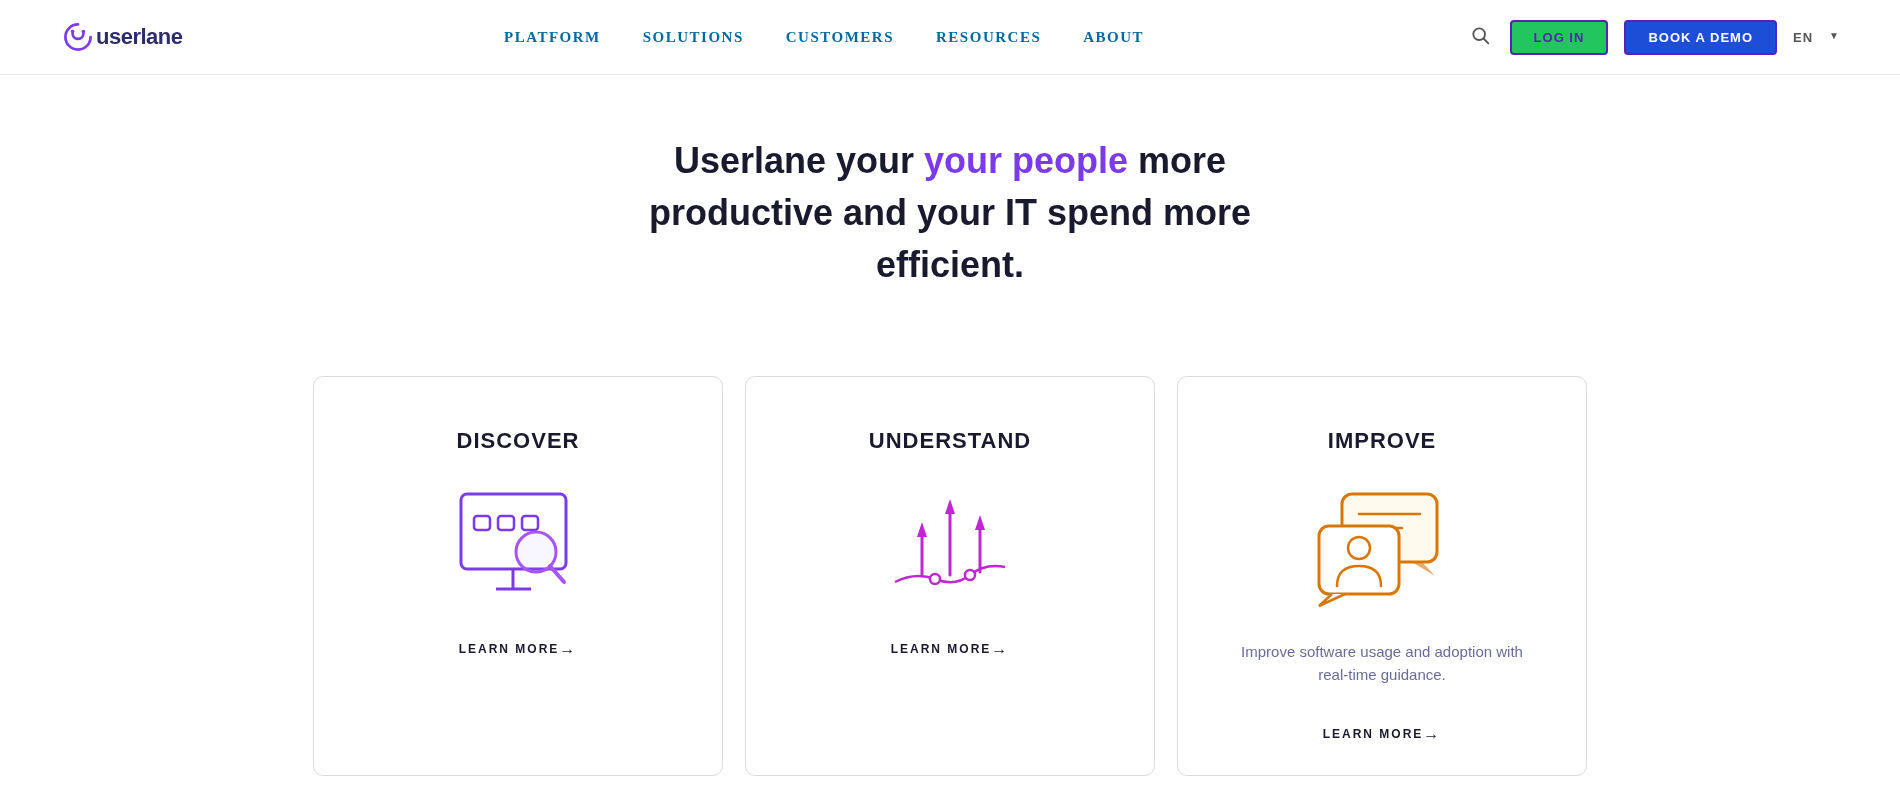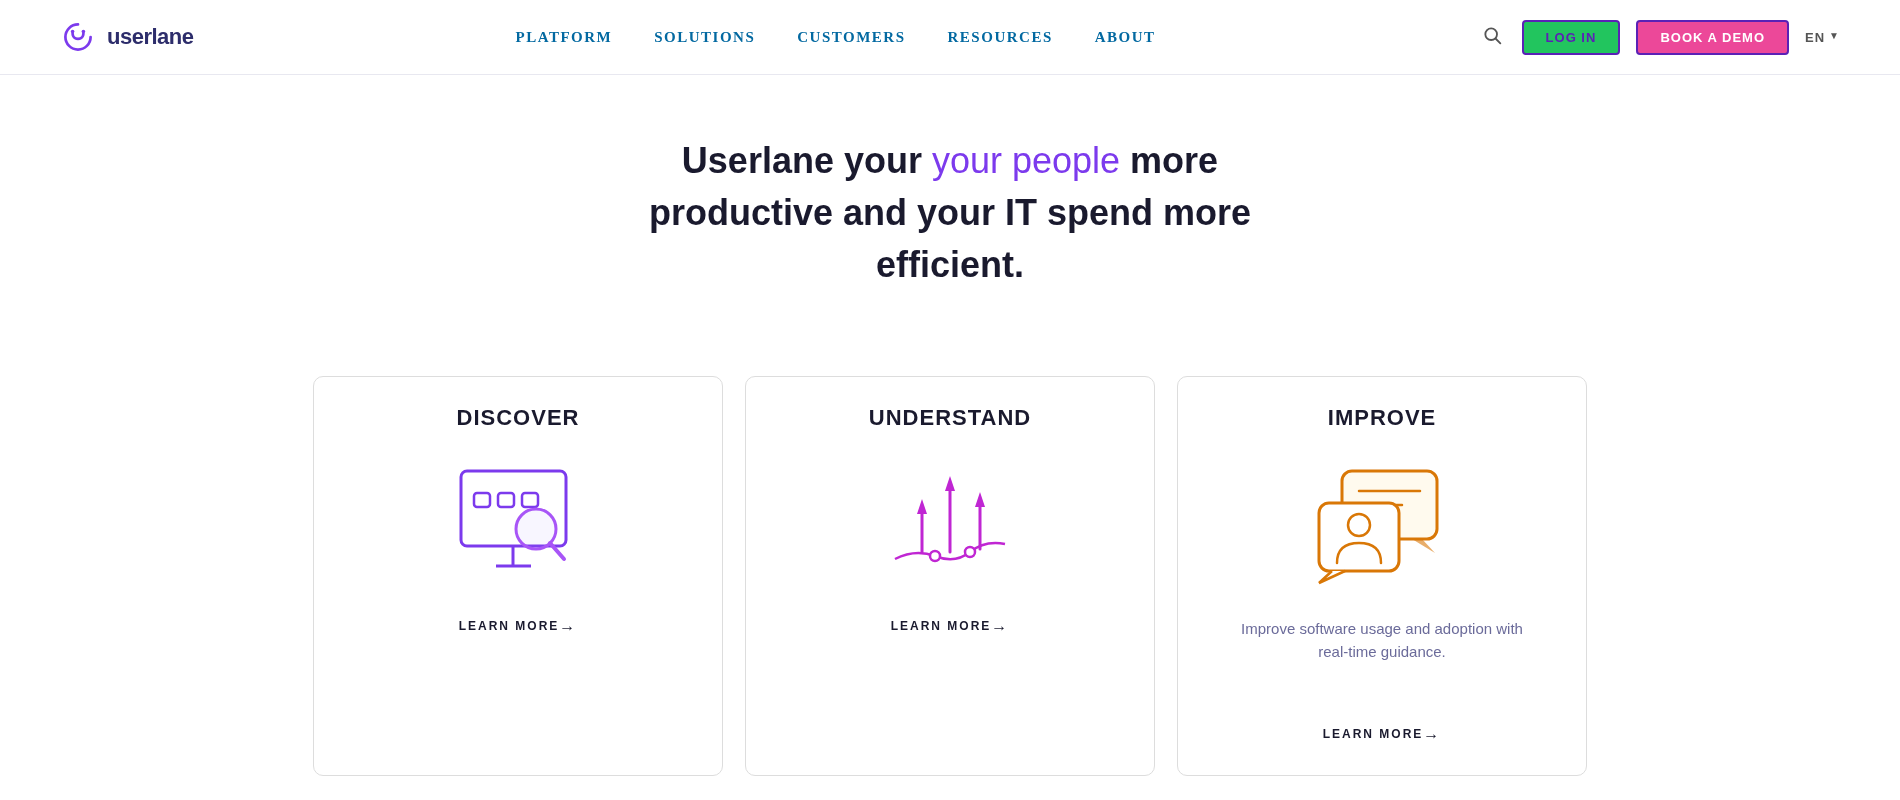--- a/index.html
+++ b/index.html
@@ -11,21 +11,21 @@
       align-items: center;
       justify-content: space-between;
       padding: 0 60px;
       height: 75px;
       border-bottom: 1px solid #e8e8f0;
       background: #fff;
     }
     .nav-logo {
       display: flex;
       align-items: center;
-      gap: 11px;
+      gap: 0;
       text-decoration: none;
     }
     .nav-logo-icon {
       width: 36px;
       height: 36px;
     }
     .nav-logo-text {
       font-size: 22px;
       font-weight: 700;
       color: #2d2d6b;
@@ -65,35 +65,35 @@
       color: #5b21b6;
       padding: 8px 22px;
       border-radius: 4px;
       font-size: 13px;
       font-weight: 700;
       letter-spacing: 1px;
       cursor: pointer;
       text-transform: uppercase;
     }
     .btn-demo {
-      background: #ec4899;
+      background: #1d4ed8;
       border: 2px solid #5b21b6;
       color: #fff;
       padding: 8px 22px;
       border-radius: 4px;
       font-size: 13px;
       font-weight: 700;
       letter-spacing: 1px;
       cursor: pointer;
       text-transform: uppercase;
     }
     .lang-selector {
       display: flex;
       align-items: flex-start;
-      gap: 4px;
+      gap: 16px;
       font-size: 13px;
       font-weight: 600;
       color: #555;
       cursor: pointer;
       letter-spacing: 1px;
     }
     .lang-caret { font-size: 10px; color: #555; }
 
     
     .hero {
@@ -103,41 +103,41 @@
     .hero-title {
       font-size: 36px;
       font-weight: 700;
       color: #1a1a2e;
       line-height: 1.45;
       max-width: 700px;
       margin: 0 auto 44px;
     }
     .hero-title .highlight {
       color: #7c3aed;
-      font-weight: 400;
+      font-weight: 700;
     }
 
     
     .cards-container {
       display: flex;
       justify-content: center;
       gap: 22px;
       padding: 0 60px 60px;
     }
     .card {
       flex: 1;
       max-width: 410px;
       min-height: 400px;
       border: 1.5px solid #ddd;
       border-radius: 10px;
       background: #fff;
       display: flex;
       flex-direction: column;
       align-items: center;
-      padding: 28px 36px 32px;
+      padding: 51px 36px 32px;
       text-align: center;
     }
     .card-title {
       font-size: 22px;
       font-weight: 800;
       color: #1a1a2e;
       letter-spacing: 1px;
       margin-bottom: 28px;
       text-transform: uppercase;
     }

